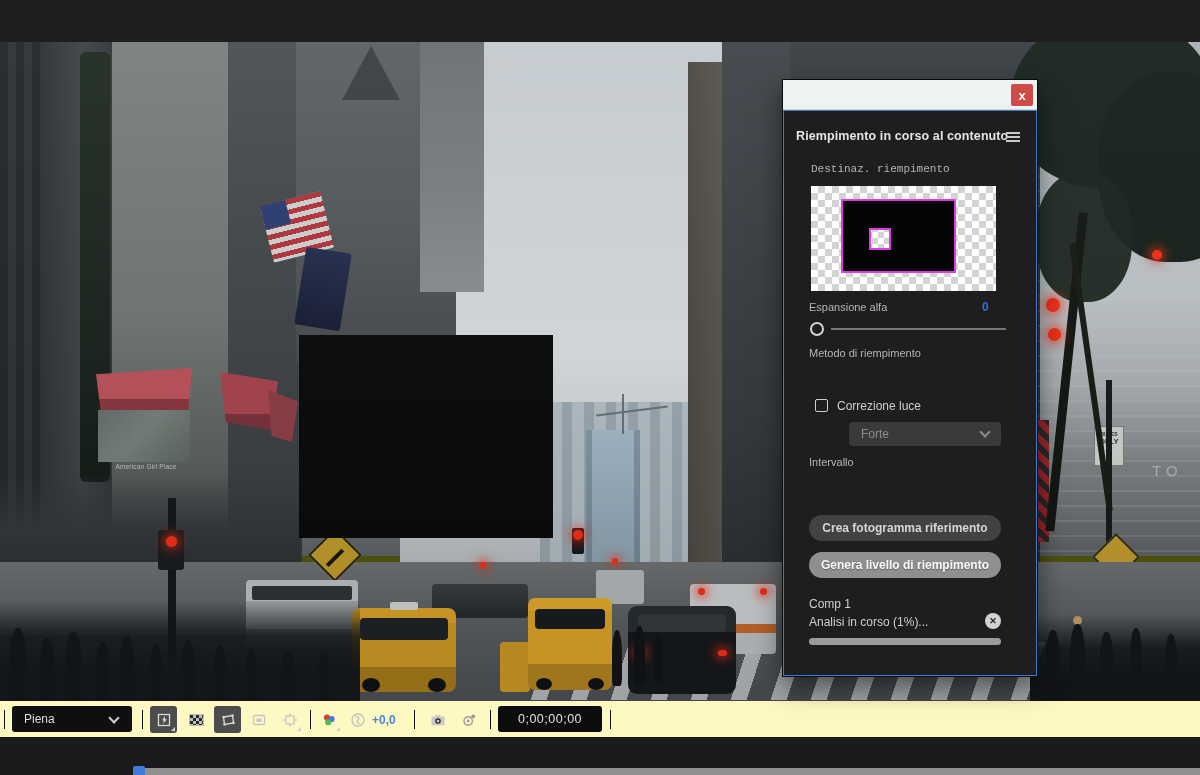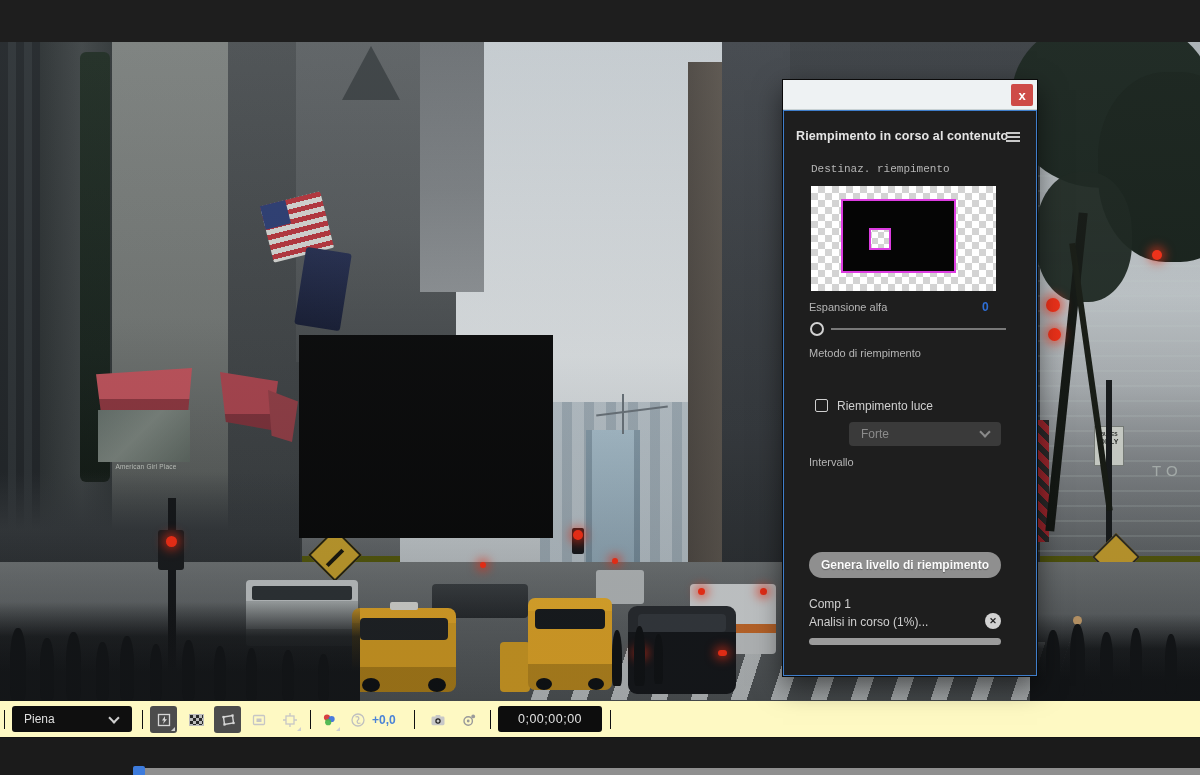--- a/index.html
+++ b/index.html
@@ -259,28 +259,29 @@
         </div>
 
         <div class="p-label" style="left:25px;top:190px;">Espansione alfa</div>
         <div class="blue-val" style="left:198px;top:189px;">0</div>
         <div class="slider-track"></div>
         <div class="slider-handle"></div>
 
         <div class="p-label" style="left:25px;top:236px;">Metodo di riempimento</div>
 
         <div class="checkbox"></div>
-        <div class="p-label" style="left:53px;top:288px;font-size:12px;color:#cfcfcf;">Riempimento luce</div>
+        <div class="p-label" style="left:53px;top:288px;font-size:12px;color:#cfcfcf;">Correzione luce</div>
         <div class="dd dd-disabled" style="left:65px;top:311px;width:152px;height:24px;">
           <span class="dd-text">Forte</span>
           <span class="chev" style="top:6px;"></span>
         </div>
 
         <div class="p-label" style="left:25px;top:345px;">Intervallo</div>
 
+        <div class="pill-btn pill-dark" style="top:404px;">Crea fotogramma riferimento</div>
         <div class="pill-btn pill-light" style="top:441px;">Genera livello di riempimento</div>
 
         <div class="p-label" style="left:25px;top:486px;font-size:12px;color:#cfcfcf;">Comp 1</div>
         <div class="p-label" style="left:25px;top:504px;font-size:12px;color:#cfcfcf;">Analisi in corso (1%)...</div>
         <div class="cancel-icon">✕</div>
         <div class="progress-track"></div>
       </div>
     </div>
   </div>
 

